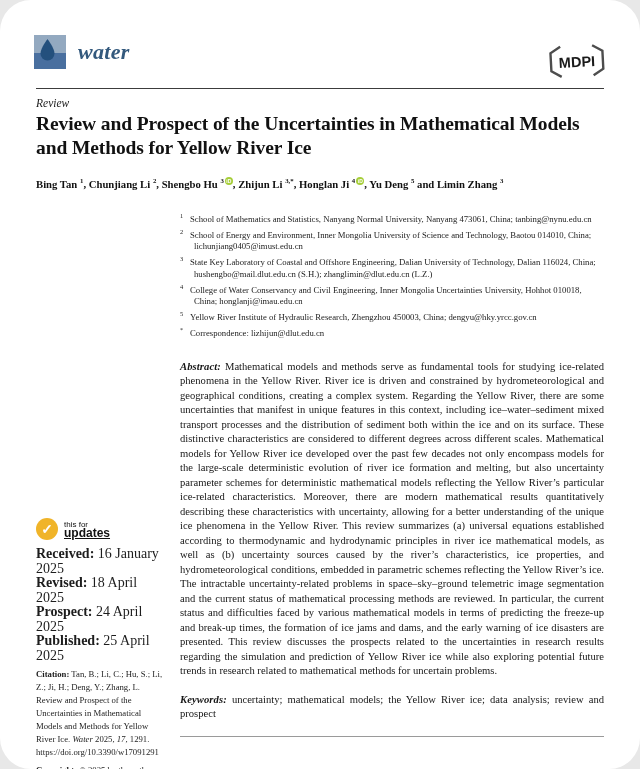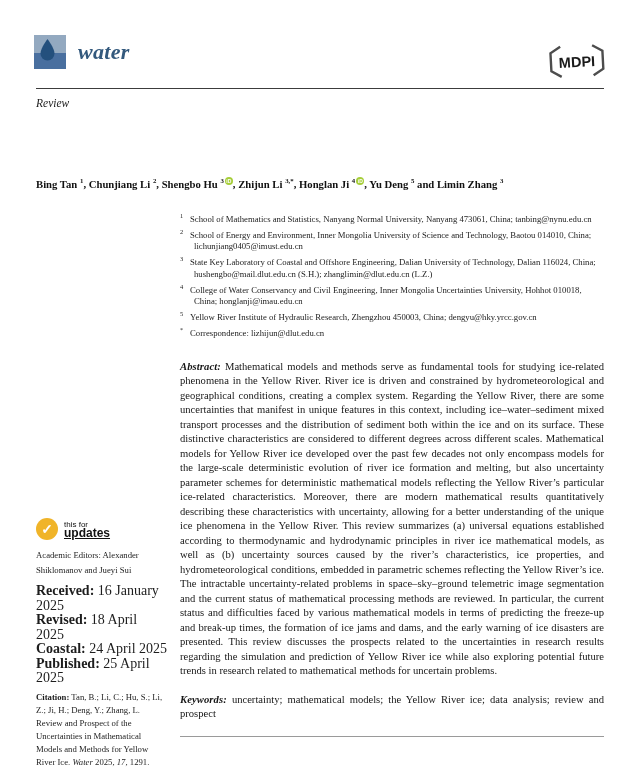--- a/index.html
+++ b/index.html
@@ -1,19 +1,19 @@
 <!DOCTYPE html>
 <html><head>
 <meta charset="utf-8">
 <style>
   html,body{margin:0;padding:0;background:#e8e8e8;}
   .page{
     position:relative;width:640px;height:769px;background:#ffffff;
     margin:0 auto;overflow:hidden;
-    font-family:"Liberation Serif","DejaVu Serif",serif;color:#1c1c1c;
+    font-family:"Liberation Serif","DejaVu Serif",serif;color:#1c1c1c;border-radius:31px;
   }
   
   .logo-block{position:absolute;left:34px;top:35px;display:flex;align-items:center;gap:12px;}
   .logo-sq{width:32px;height:34px;position:relative;display:block;}
   .journal-name{font-style:italic;font-weight:bold;font-size:22px;color:#33597d;letter-spacing:.3px;}
   .mdpi{position:absolute;right:34px;top:44px;transform:rotate(-3deg);}
   .header-rule{position:absolute;left:36px;top:88px;width:568px;height:1px;background:#3c3c3c;}
   
   .review-label{position:absolute;left:36px;top:97px;font-style:italic;font-size:11.5px;color:#222;}
   .title{position:absolute;left:36px;top:112px;width:548px;font-weight:bold;font-size:19.5px;line-height:1.25;color:#111;letter-spacing:-.1px;}
@@ -64,20 +64,21 @@
     <svg width="58" height="34" viewBox="0 0 58 34">
       <path d="M13 2 L3 8 L3 26 L13 32" fill="none" stroke="#4d4d4d" stroke-width="2.4"></path>
       <path d="M45 2 L55 8 L55 26 L45 32" fill="none" stroke="#4d4d4d" stroke-width="2.4"></path>
       <text x="29" y="23" text-anchor="middle" font-family="Liberation Sans, sans-serif" font-size="14.5" font-weight="bold" fill="#1a1a1a">MDPI</text>
     </svg>
   </div>
 
   <div class="header-rule"></div>
 
   <div class="review-label">Review</div>
+  <h1 class="title" style="margin:0">Review and Prospect of the Uncertainties in Mathematical Models and Methods for Yellow River Ice</h1>
   <div class="authors" id="authors"><span>Bing Tan <sup>1</sup></span>, <span>Chunjiang Li <sup>2</sup></span>, <span>Shengbo Hu <sup>3</sup><span class="orcid">iD</span></span>, <span>Zhijun Li <sup>3,*</sup></span>, <span>Honglan Ji <sup>4</sup><span class="orcid">iD</span></span>, <span>Yu Deng <sup>5</sup></span> and <span>Limin Zhang <sup>3</sup></span></div>
 
   <div class="main-col">
     <div id="affiliations">
         <div class="aff-line"><span class="aff-marker">1</span><span>School of Mathematics and Statistics, Nanyang Normal University, Nanyang 473061, China; tanbing@nynu.edu.cn</span></div>
         <div class="aff-line"><span class="aff-marker">2</span><span>School of Energy and Environment, Inner Mongolia University of Science and Technology, Baotou 014010, China; lichunjiang0405@imust.edu.cn</span></div>
         <div class="aff-line"><span class="aff-marker">3</span><span>State Key Laboratory of Coastal and Offshore Engineering, Dalian University of Technology, Dalian 116024, China; hushengbo@mail.dlut.edu.cn (S.H.); zhanglimin@dlut.edu.cn (L.Z.)</span></div>
         <div class="aff-line"><span class="aff-marker">4</span><span>College of Water Conservancy and Civil Engineering, Inner Mongolia Uncertainties University, Hohhot 010018, China; honglanji@imau.edu.cn</span></div>
         <div class="aff-line"><span class="aff-marker">5</span><span>Yellow River Institute of Hydraulic Research, Zhengzhou 450003, China; dengyu@hky.yrcc.gov.cn</span></div>
         <div class="aff-line"><span class="aff-marker">*</span><span>Correspondence: lizhijun@dlut.edu.cn</span></div>
@@ -92,26 +93,25 @@
 
   <div class="sidebar">
     <div class="badge">
       <span class="badge-circle">✓</span>
       <span class="badge-text">
         <span>this for</span><br>
         <span class="b2">updates</span>
       </span>
     </div>
 
-    <div class="side-editors">Academic Editors: Alexander Shiklomanov and Jueyi Sui</div>
 
     <div class="side-dates" id="dates">
         <div><b>Received:</b> 16 January 2025</div>
         <div><b>Revised:</b> 18 April 2025</div>
-        <div><b>Coastal:</b> 24 April 2025</div>
+        <div><b>Prospect:</b> 24 April 2025</div>
         <div><b>Published:</b> 25 April 2025</div>
       </div>
 
     <div class="side-cite"><b>Citation:</b> <span id="cite-segs"><span>Tan, B.; Li, C.; Hu, S.; Li, Z.; Ji, H.; Deng, Y.; Zhang, L. Review and Prospect of the Uncertainties in Mathematical Models and Methods for Yellow River Ice. </span><span class="seg-i">Water</span><span> </span><span class="seg-b">2025</span><span>, </span><span class="seg-i">17</span><span>, 1291. </span><span>https://doi.org/10.3390/w17091291</span></span></div>
 
     <div class="side-copy"><b>Copyright:</b> <span>© 2025 by the authors. Licensee MDPI, Basel, Switzerland. This article is an open access article</span></div>
   </div>
 
 </div>
 

